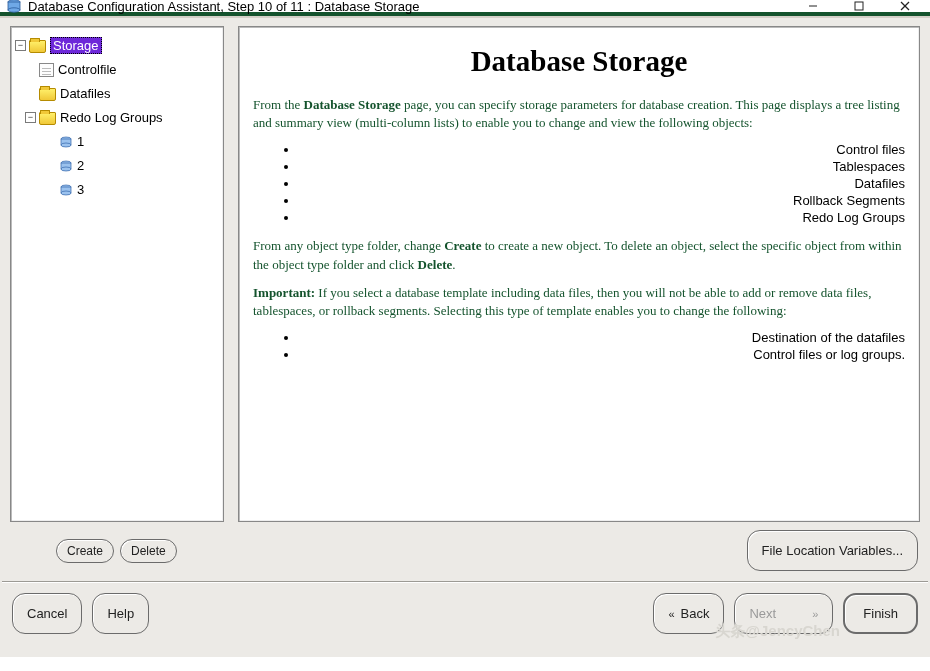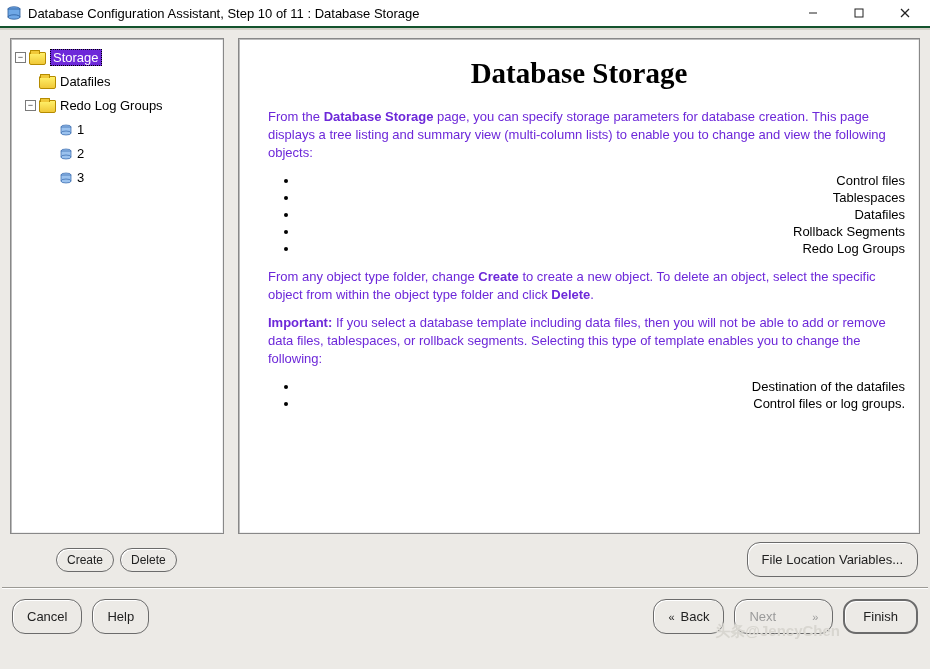--- a/index.html
+++ b/index.html
@@ -6,26 +6,26 @@
     body {
       margin: 0;
       padding: 0;
       font-family: "Segoe UI", Tahoma, Arial, sans-serif;
       background: #fff;
       width: 930px;
       height: 671px;
       overflow: hidden;
     }
     .titlebar {
-      height: 28px;
+      height: 16px;
       display: flex;
       align-items: center;
       padding: 0 2px 0 6px;
       background: #fff;
-      border-bottom: 2px solid #14532d;
+      border-bottom: 4px solid #14532d;
       font-size: 13px;
       color: #000;
     }
     .titlebar .appicon {
       width: 16px; height: 16px;
       margin-right: 6px;
       display:inline-flex;align-items:center;justify-content:center;
     }
     .titlebar .title { flex: 1; }
     .winbtns { display:flex; }
@@ -116,22 +116,23 @@
     .content-panel h1 {
       text-align:center;
       font-family:"Times New Roman",serif;
       font-weight:bold;
       font-size:29px;
       margin:10px 0 18px 0;
     }
     .content-panel p {
       font-size:13px;
       line-height:1.4;
-      margin:0 0 10px 15px;
-      color:#6d28d9;
+      margin:0 0 10px 0;
+      color:#14532d;
+      font-family:Liberation Serif, serif;
     }
     .content-panel ul {
       margin:2px 0 12px 0;
       padding-left:46px;
       font-size:13px;
     }
     .content-panel li { margin:2px 0;text-align:right; }
     .content-panel .italic { font-style:italic; }
 
     .mid-row {
@@ -151,21 +152,21 @@
 
     .bottom-row {
       display:flex;
       align-items:flex-start;
       gap:10px;
       padding: 0 2px;
     }
     .bottom-row .grow { flex:1; }
 
     .btn {
-      height:35px;
+      height:41px;
       padding:0 14px;
       background:#eceae6;
       border:1px solid #6b6b6b;
       border-radius:13px;
       font-size:13px;
       display:inline-flex;align-items:center;justify-content:center;
       gap:6px;
       color:#222;
       cursor:default;
       box-shadow:inset 1px 1px 0 #fff;
@@ -214,20 +215,25 @@
   </div>
 </div>
 
 <div class="client">
   <div class="main-row">
     <div class="tree-panel">
       <div class="tree-node">
         <span class="toggle box">−</span>
         <span class="folder-icon"></span>
         <span class="sel">Storage</span>
+      </div>
+      <div class="tree-node">
+        <span class="indent" style="width:24px"></span>
+        <span class="file-icon"></span>
+        <span>Controlfile</span>
       </div>
       <div class="tree-node">
         <span class="indent" style="width:24px"></span>
         <span class="folder-icon"></span>
         <span>Datafiles</span>
       </div>
       <div class="tree-node">
         <span class="indent" style="width:10px"></span>
         <span class="toggle box">−</span>
         <span class="folder-icon"></span>

